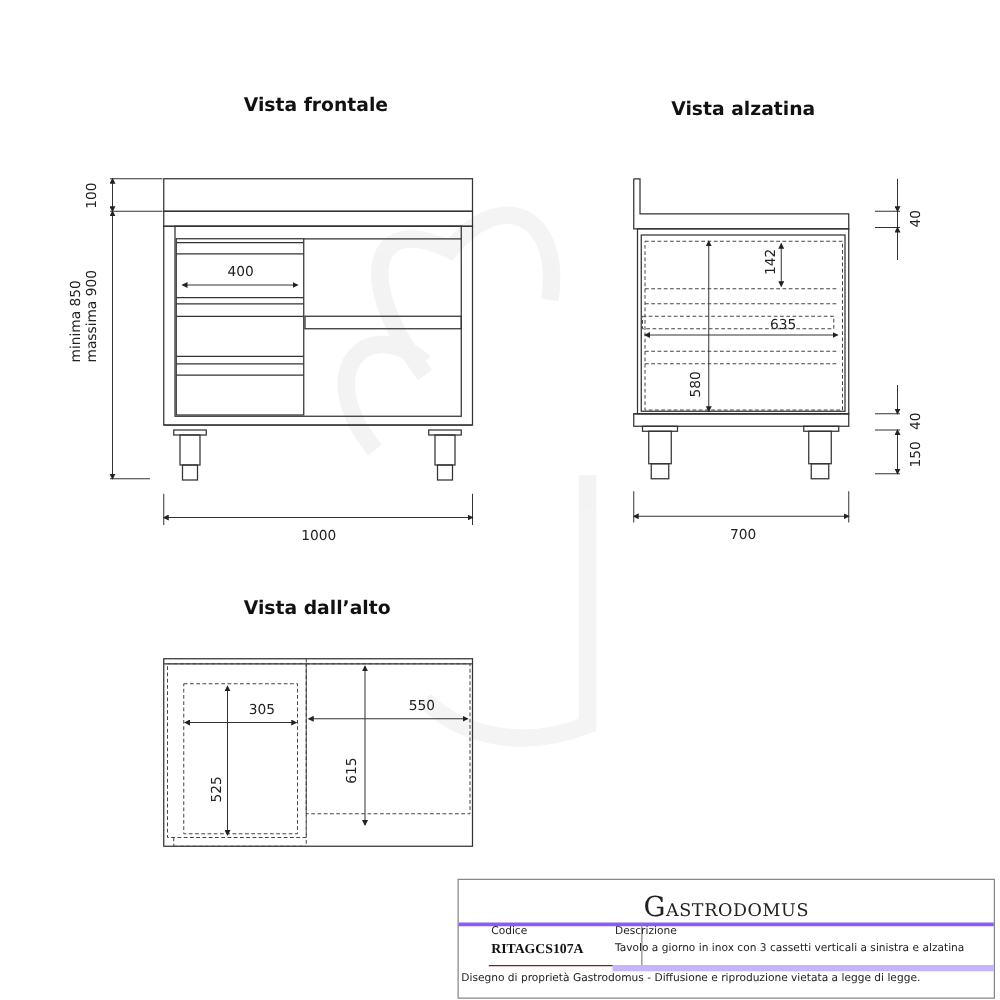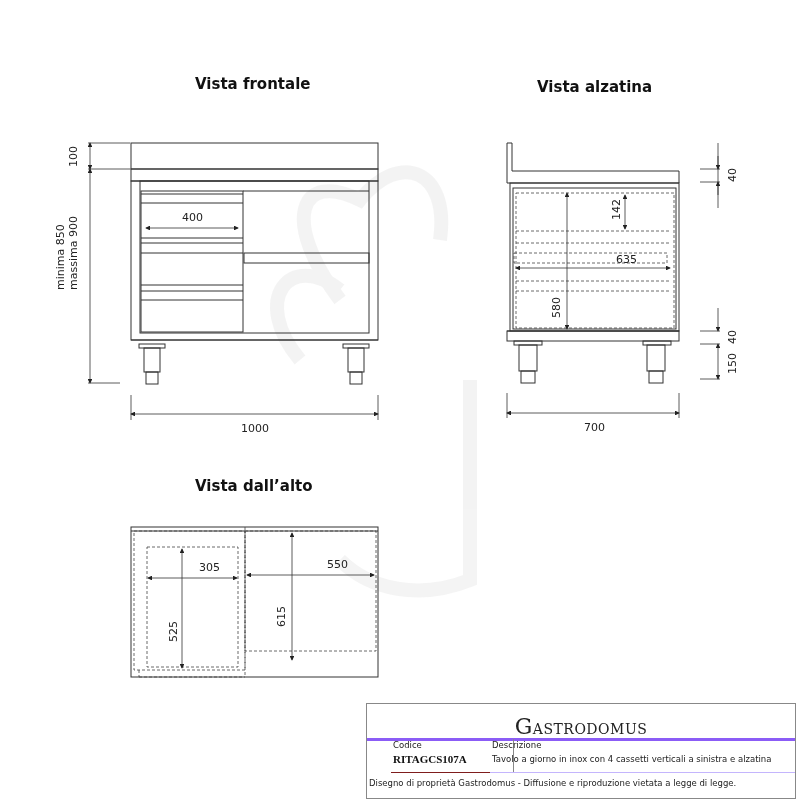--- a/index.html
+++ b/index.html
@@ -5,21 +5,21 @@
   html,body{margin:0;padding:0;background:#fff;}
   body{width:800px;height:800px;position:relative;overflow:hidden;font-family:"DejaVu Sans",sans-serif;color:#111;}
   .title{position:absolute;font-weight:bold;font-size:15px;color:#111;text-align:right;}
   svg.drawing{position:absolute;left:0;top:0;}
   .dimtxt{font-family:"DejaVu Sans",sans-serif;font-size:11px;fill:#222;}
   .tb{position:absolute;left:366px;top:703px;width:428px;height:94px;border:1px solid #888;font-family:"DejaVu Sans",sans-serif;}
   .tb-logo{position:absolute;left:0;top:0;width:428px;height:34px;border-bottom:3px solid #8b5cf6;text-align:center;}
   .tb-logo span{display:inline-block;margin-top:10px;font-family:"DejaVu Serif",serif;font-size:17px;letter-spacing:0.5px;color:#222;}
   .tb-logo span b{font-weight:normal;font-size:22px;}
   .tb-code{position:absolute;left:0;top:35px;width:122px;height:33px;border-right:1px solid #888;border-bottom:1px solid #7f1d1d;margin-left:24px;}
-  .tb-desc{position:absolute;left:123px;top:35px;width:305px;height:33px;border-bottom:1px solid #c4b5fd;}
+  .tb-desc{position:absolute;left:123px;top:35px;width:305px;height:33px;border-bottom:5px solid #c4b5fd;}
   .lbl{position:absolute;left:2px;top:1px;font-size:8.5px;color:#222;}
   .val-code{position:absolute;left:2px;top:14px;font-size:11px;font-weight:bold;font-family:Liberation Serif, serif;color:#111;}
   .val-desc{position:absolute;left:2px;top:15px;font-size:8.5px;color:#222;white-space:nowrap;}
   .tb-foot{position:absolute;left:2px;top:74px;font-size:8.5px;color:#222;white-space:nowrap;}
 </style>
 </head>
 <body>
 
 <div class="title" style="left:195px;top:75px;">Vista frontale</div>
 <div class="title" style="left:537px;top:78px;">Vista alzatina</div>
@@ -162,16 +162,16 @@
 <div class="tb">
   <div class="tb-logo">
     <span><b>G</b><span style="margin:0;font-size:14px;">ASTRODOMUS</span></span>
   </div>
   <div class="tb-code">
     <div class="lbl">Codice</div>
     <div class="val-code">RITAGCS107A</div>
   </div>
   <div class="tb-desc">
     <div class="lbl">Descrizione</div>
-    <div class="val-desc">Tavolo a giorno in inox con 4 cassetti verticali a sinistra e alzatina</div>
+    <div class="val-desc">Tavolo a giorno in inox con 3 cassetti verticali a sinistra e alzatina</div>
   </div>
   <div class="tb-foot">Disegno di proprietà Gastrodomus -  Diffusione e riproduzione vietata a legge di legge.</div>
 </div>
 
 </body></html>

